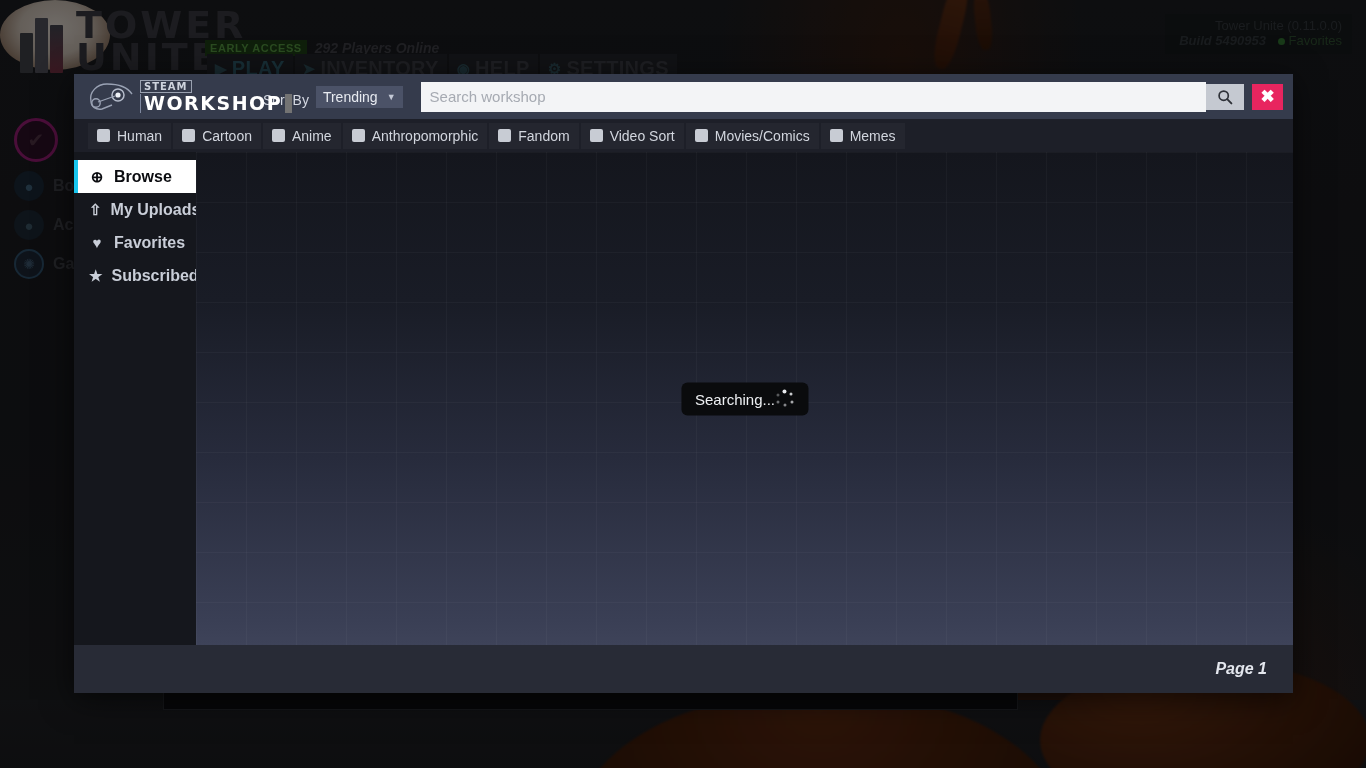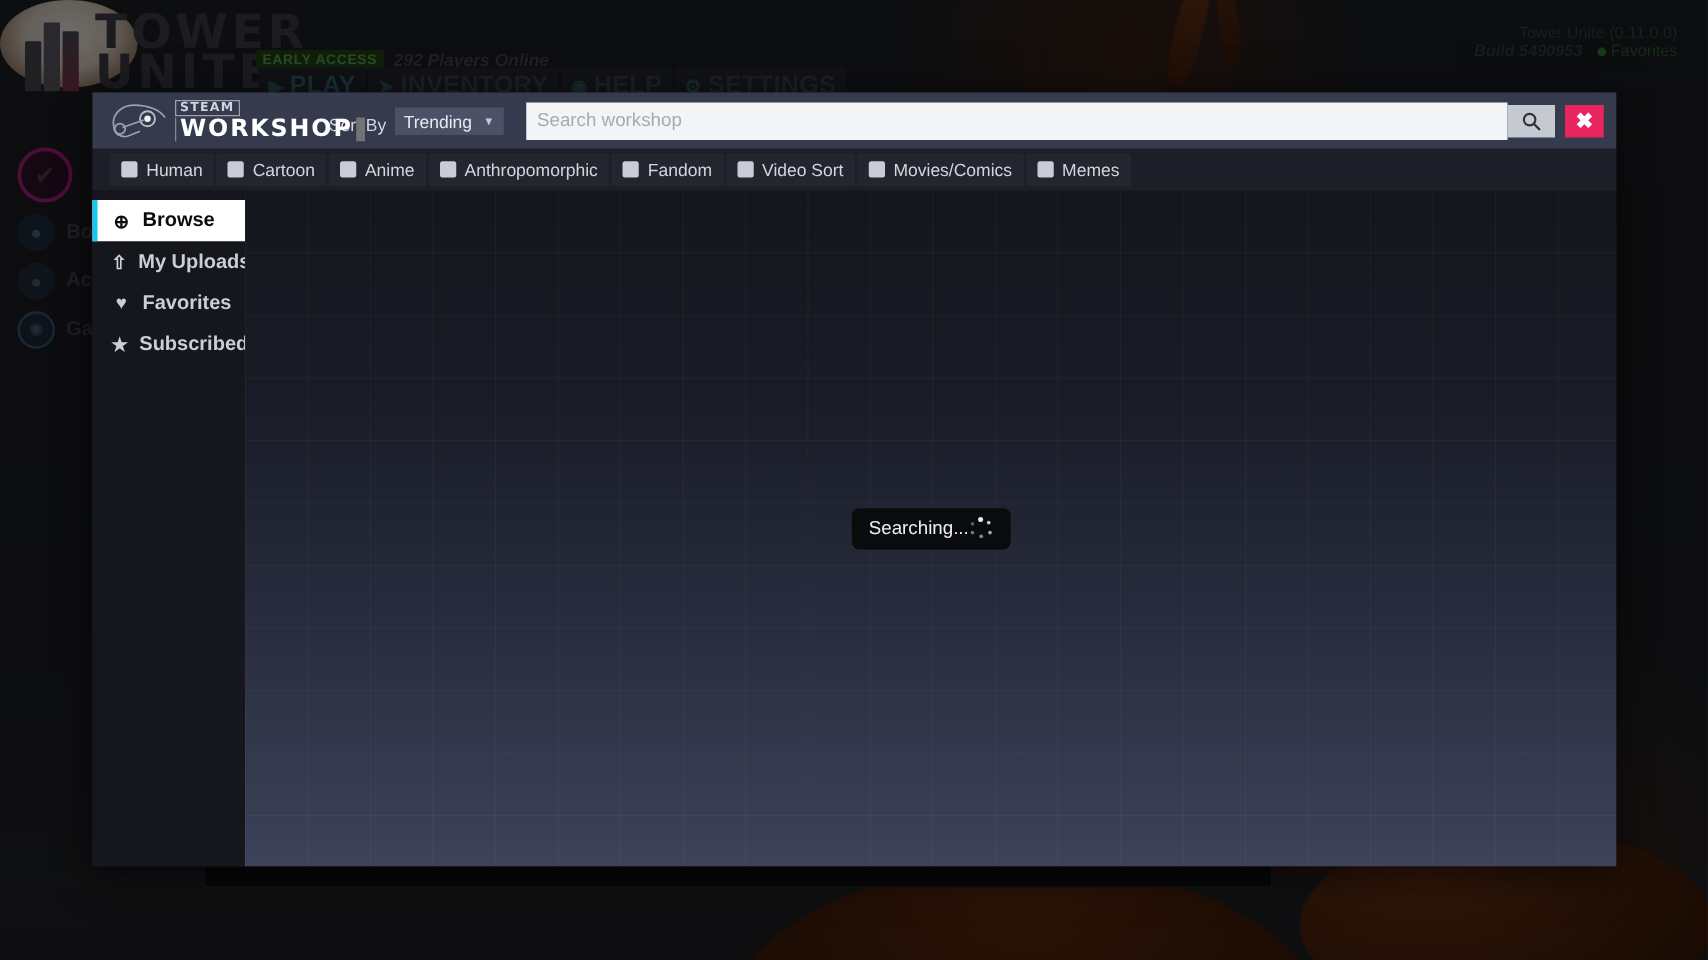--- a/index.html
+++ b/index.html
@@ -415,13 +415,16 @@
             <b id="sp2"></b>
             <b id="sp3"></b>
             <b id="sp4"></b>
             <b id="sp5"></b>
             <b id="sp6"></b>
         </span>
       </div>
     </div>
   </div>
 
+  <div id="ws-footer">
+    <span id="page-label">Page 1</span>
+  </div>
 </div>
 
 </body></html>

